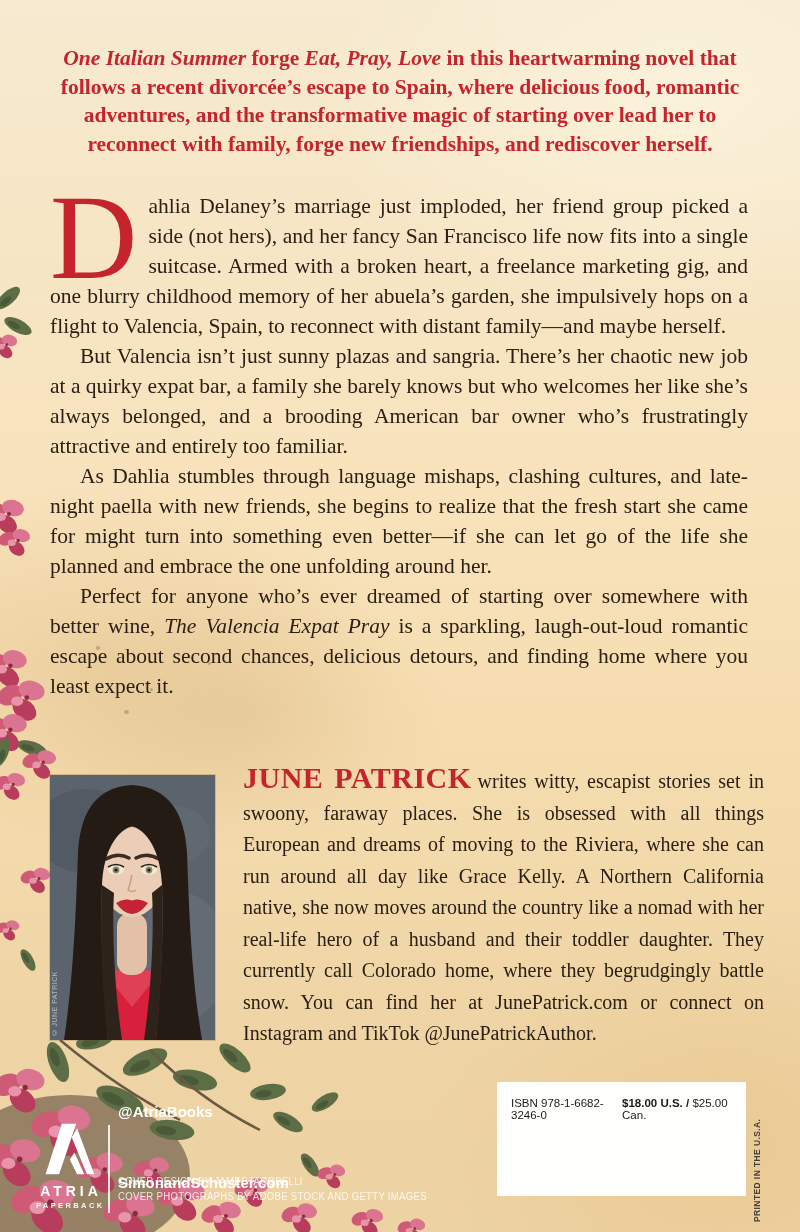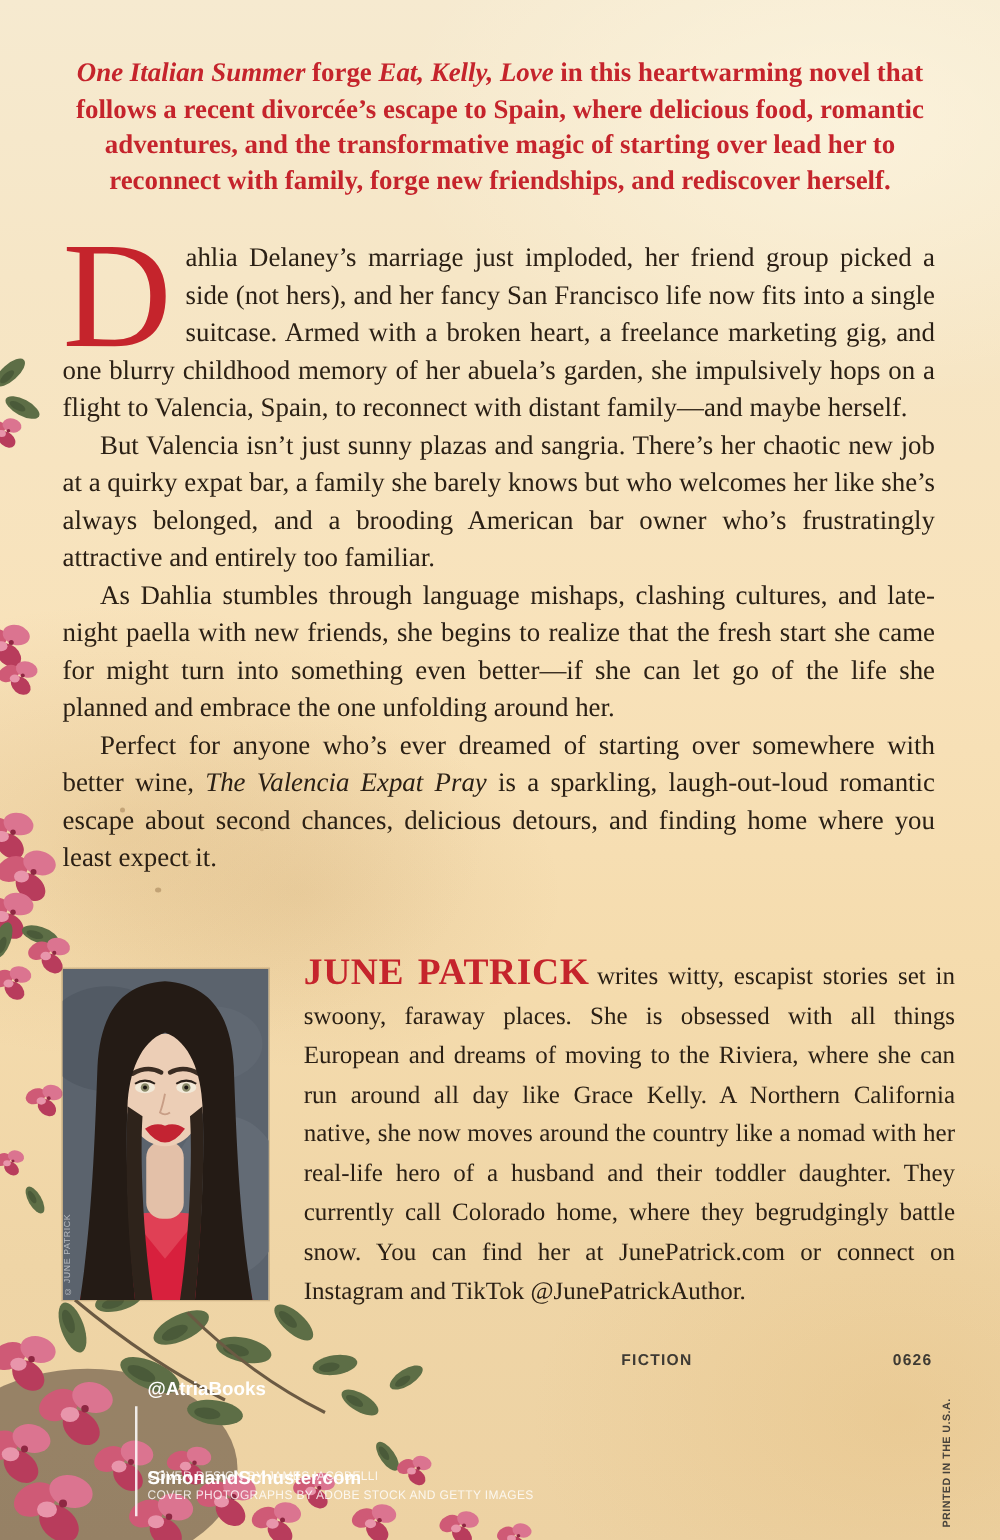--- a/index.html
+++ b/index.html
@@ -146,21 +146,21 @@
     <use href="#fl" transform="translate(368 1222) scale(.8)"></use>
     <use href="#fl" transform="translate(412 1230) scale(.7)"></use>
   </svg>
 
   <div class="speck" style="left:96px;top:646px;width:4px;height:4px"></div>
   <div class="speck" style="left:150px;top:688px;width:3px;height:3px"></div>
   <div class="speck" style="left:208px;top:662px;width:3px;height:3px"></div>
   <div class="speck" style="left:124px;top:710px;width:5px;height:4px"></div>
   <div class="speck" style="left:70px;top:420px;width:3px;height:3px"></div>
 
-  <div class="blurb"><i>One Italian Summer</i><span> forge </span><i>Eat, Kelly, Love</i><span> in this heartwarming novel that follows a recent divorcée’s escape to Spain, where delicious food, romantic adventures, and the transformative magic of starting over lead her to reconnect with family, forge new friendships, and rediscover herself.</span></div>
+  <div class="blurb"><i>One Italian Summer</i><span> forge </span><i>Eat, Pray, Love</i><span> in this heartwarming novel that follows a recent divorcée’s escape to Spain, where delicious food, romantic adventures, and the transformative magic of starting over lead her to reconnect with family, forge new friendships, and rediscover herself.</span></div>
 
   <div class="synopsis">
     <p><span class="dropcap">D</span><span>ahlia Delaney’s marriage just imploded, her friend group picked a side (not hers), and her fancy San Francisco life now fits into a single suitcase. Armed with a broken heart, a freelance marketing gig, and one blurry childhood memory of her abuela’s garden, she impulsively hops on a flight to Valencia, Spain, to reconnect with distant family—and maybe herself.</span></p>
     <p class="ind">But Valencia isn’t just sunny plazas and sangria. There’s her chaotic new job at a quirky expat bar, a family she barely knows but who welcomes her like she’s always belonged, and a brooding American bar owner who’s frustratingly attractive and entirely too familiar.</p>
     <p class="ind">As Dahlia stumbles through language mishaps, clashing cultures, and late-night paella with new friends, she begins to realize that the fresh start she came for might turn into something even better—if she can let go of the life she planned and embrace the one unfolding around her.</p>
     <p class="ind"><span>Perfect for anyone who’s ever dreamed of starting over somewhere with better wine, </span><i>The Valencia Expat Pray</i><span> is a sparkling, laugh-out-loud romantic escape about second chances, delicious detours, and finding home where you least expect it.</span></p>
   </div>
 
   <div class="photo-wrap">
     <svg width="165" height="265" viewBox="0 0 165 265">
@@ -191,23 +191,38 @@
     <div class="photo-credit">© JUNE PATRICK</div>
   </div>
 
   <div class="bio"><span class="author-name">JUNE PATRICK</span><span>writes witty, escapist stories set in swoony, faraway places. She is obsessed with all things European and dreams of moving to the Riviera, where she can run around all day like Grace Kelly. A Northern California native, she now moves around the country like a nomad with her real-life hero of a husband and their toddler daughter. They currently call Colorado home, where they begrudgingly battle snow. You can find her at JunePatrick.com or connect on Instagram and TikTok @JunePatrickAuthor.</span></div>
 
   <div class="fiction-row">
     <span>FICTION</span>
     <span>0626</span>
   </div>
 
+  <div class="barcode-box">
+    <div class="isbn-row">
+      <span>ISBN 978-1-6682-3246-0</span>
+      <span class="price"><b>$18.00 U.S. /</b><span> $25.00 Can.</span></span>
+    </div>
+  </div>
 
   <div class="printed">PRINTED IN THE U.S.A.</div>
 
+  <div class="logo">
+    <svg width="54" height="54" viewBox="0 0 60 60">
+      <path d="M22,2 L38,2 L19,58 L4,58 Z" fill="#ffffff"></path>
+      <path d="M39,7 L58,58 L50,58 L33,17 Z" fill="#ffffff"></path>
+      <path d="M36,34 L47,58 L39,58 L31,42 Z" fill="#ffffff"></path>
+    </svg>
+    <div class="logo-name">ATRIA</div>
+    <div class="logo-imprint">PAPERBACK</div>
+  </div>
   <div class="divider"></div>
 
   <div class="site">SimonandSchuster.com</div>
   <div class="handle">@AtriaBooks</div>
   <div class="credit1">COVER DESIGN BY JAMES IACOBELLI</div>
   <div class="credit2">COVER PHOTOGRAPHS BY ADOBE STOCK AND GETTY IMAGES</div>
 
 </div>
 
 </body></html>

